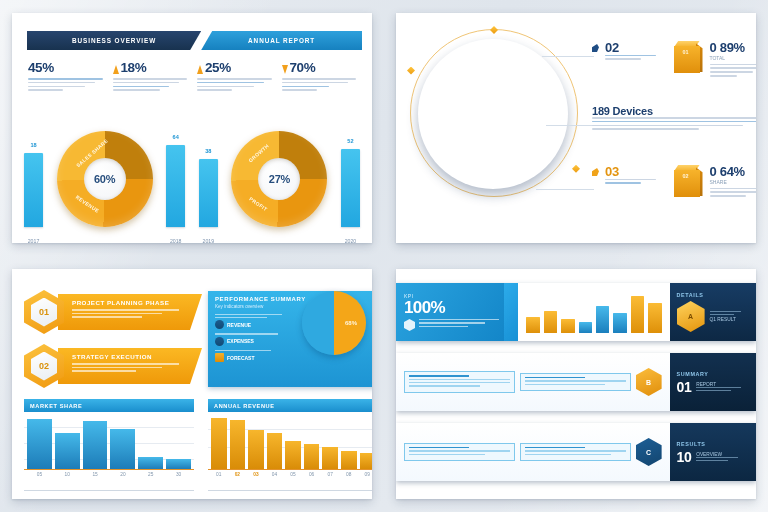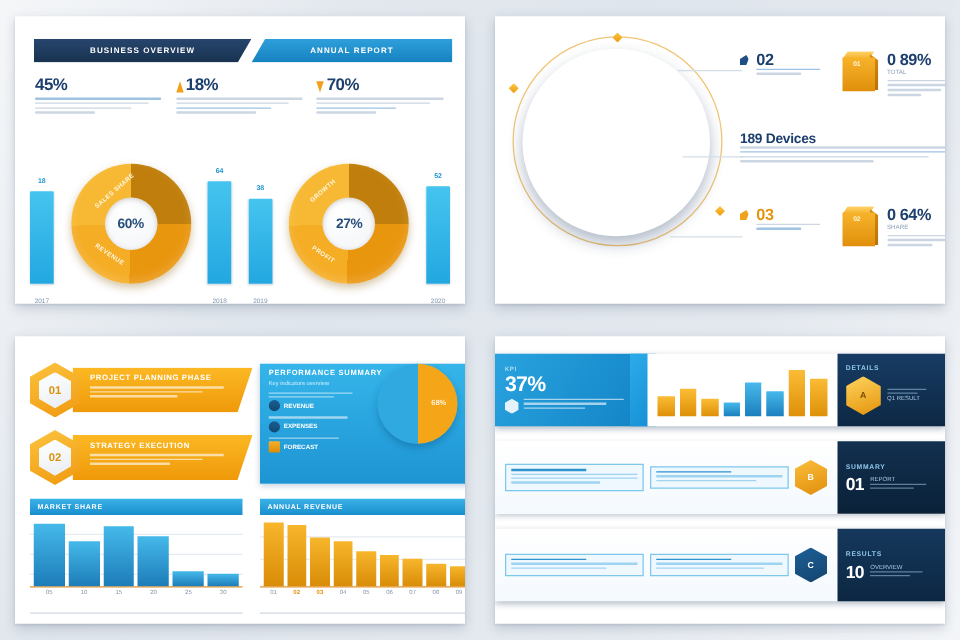--- a/index.html
+++ b/index.html
@@ -440,20 +440,32 @@
         </div>
         <div class="lines">
           <div class="ln w95"></div>
             <div class="ln w85"></div>
           <div class="ln w72 acc"></div>
             <div class="ln w60"></div>
         </div>
       </div>
       <div class="kpi">
         <div class="kpi-top">
+          <span class="kpi-arrow up"></span>
+          <span class="kpi-val">25%</span>
+        </div>
+        <div class="lines">
+          <div class="ln w95"></div>
+            <div class="ln w85 acc"></div>
+          <div class="ln w72"></div>
+            <div class="ln w45"></div>
+        </div>
+      </div>
+      <div class="kpi">
+        <div class="kpi-top">
           <span class="kpi-arrow down"></span>
           <span class="kpi-val">70%</span>
         </div>
         <div class="lines">
           <div class="ln w95"></div>
             <div class="ln w85"></div>
           <div class="ln w60 acc"></div>
             <div class="ln w45"></div>
         </div>
       </div>
@@ -670,21 +682,21 @@
       </div>
       <div class="mc-rule"></div>
     </div>
   </div>
 
   <div class="panel p4">
 
     <div class="band bd-1">
       <div class="bd-left">
         <div class="bd-tag">KPI</div>
-        <div class="bd-big">37%</div>
+        <div class="bd-big">100%</div>
         <div class="bd-sub">
           <span class="bd-ico"></span>
           <div class="bd-lines">
             <div class="bl" style="width:88%"></div>
             <div class="bl" style="width:72%"></div>
             <div class="bl" style="width:54%"></div>
           </div>
         </div>
       </div>
       <div class="bd-mid">

